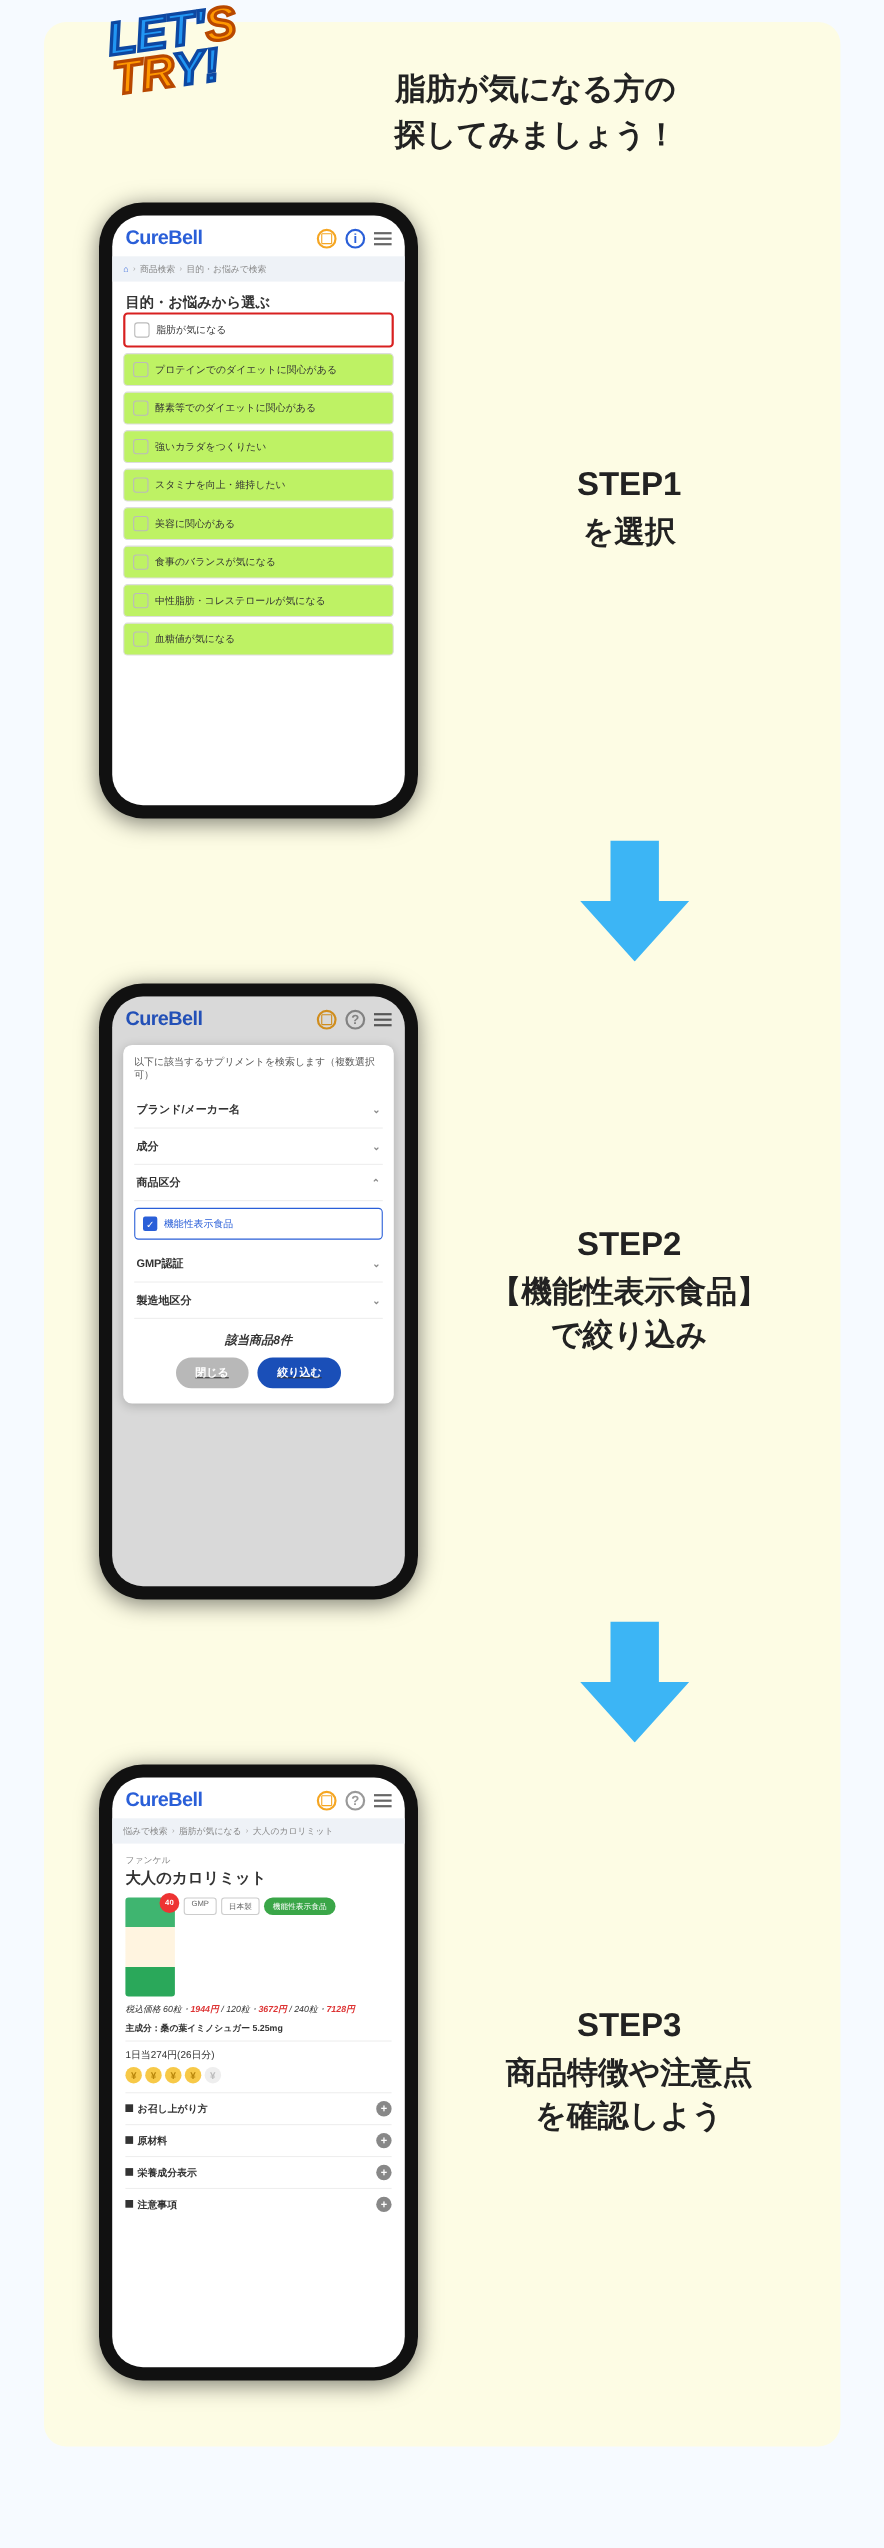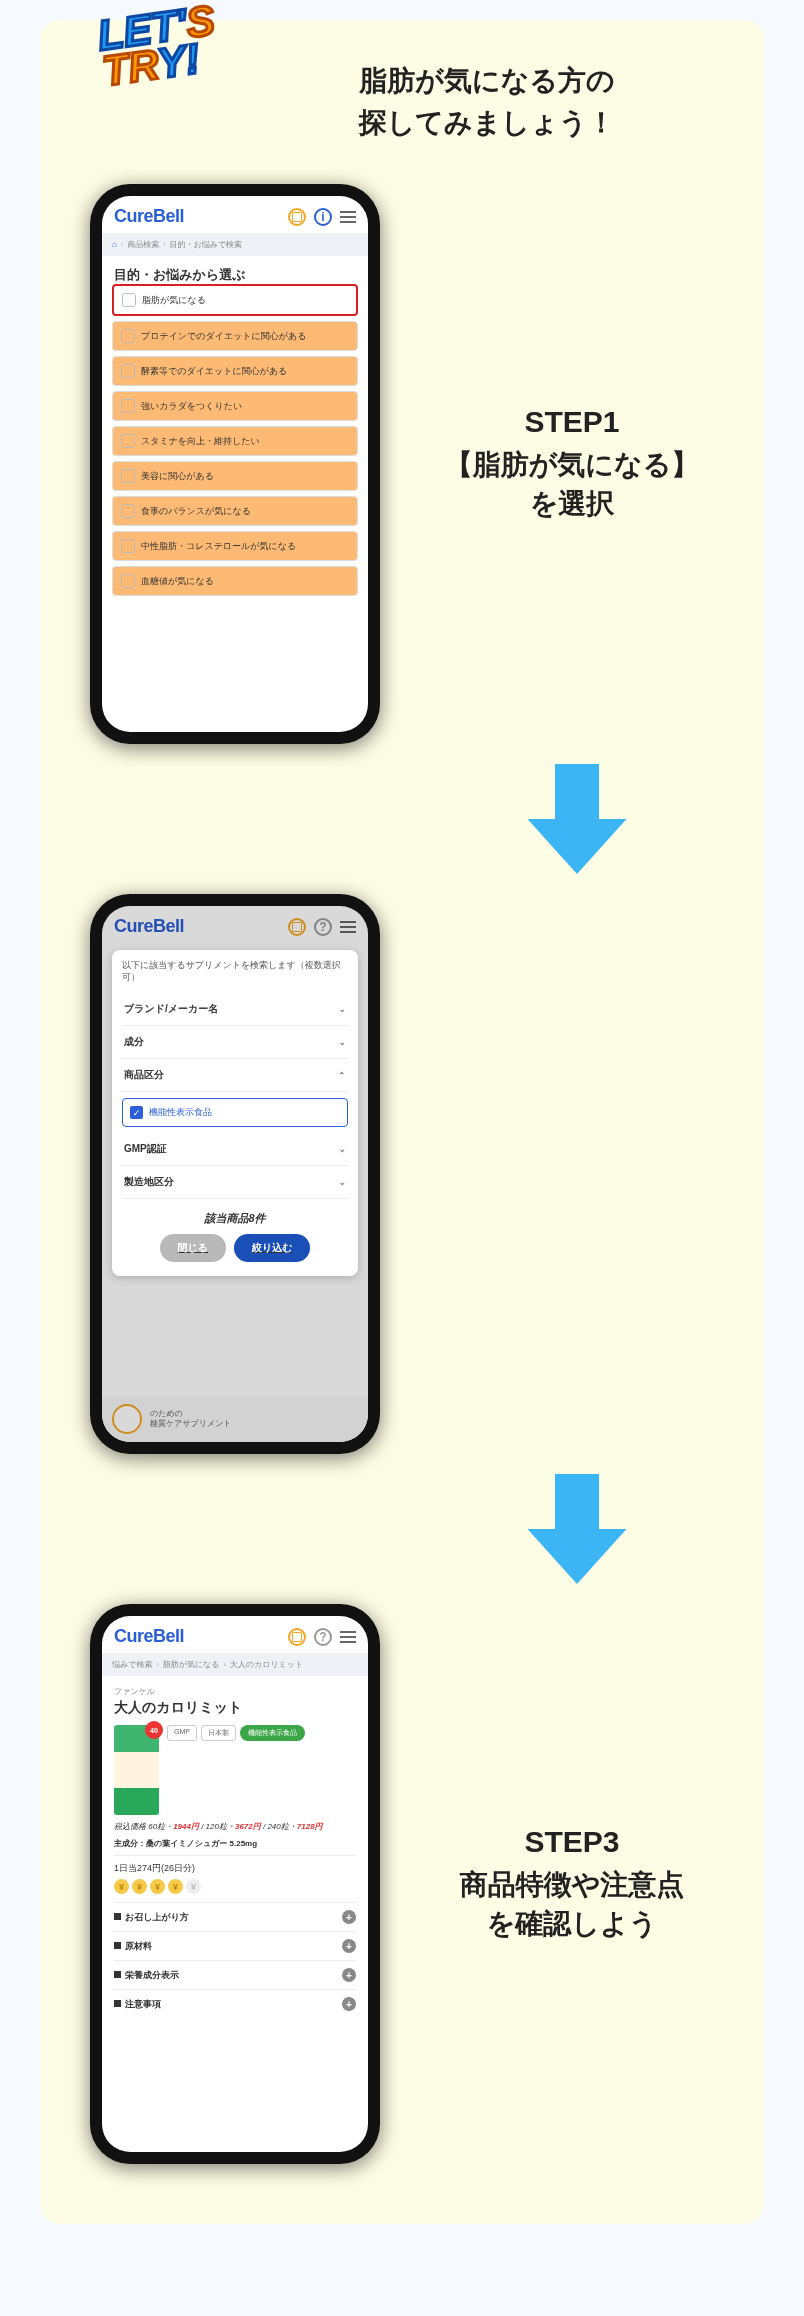--- a/index.html
+++ b/index.html
@@ -22,21 +22,21 @@
 .logo { color:#2a5fd8; font-weight:700; font-size:18px; letter-spacing:-.5px; }
 .hdr-ic { display:flex; gap:8px; align-items:center; }
 .circ { width:18px; height:18px; border-radius:50%; display:flex; align-items:center; justify-content:center; border:2px solid; }
 .c-orange{border-color:#f5a623;} .c-blue{border-color:#2a5fd8;color:#2a5fd8;font-weight:bold;font-size:12px;} .c-grey{border-color:#999;color:#999;font-weight:bold;font-size:12px;}
 .book-ic{width:10px;height:10px;border:1.5px solid #f5a623;border-radius:1px;}
 .ham{width:16px;height:12px;border-top:2px solid #666;border-bottom:2px solid #666;position:relative;} .ham::before{content:'';position:absolute;top:3px;left:0;right:0;height:2px;background:#666;}
 .crumb{background:#eef2f7;padding:6px 10px;font-size:8px;color:#888;display:flex;align-items:center;gap:4px;}
 .crumb .home{color:#2a5fd8;} .crumb .sep{color:#aaa;font-size:7px;}
 .sec-h{font-weight:700;font-size:13px;padding:10px 12px 0;}
 .opts{padding:0 10px;}
-.opt{border:1px solid #ddd;border-radius:4px;padding:7px 8px;margin-bottom:5px;display:flex;align-items:center;gap:6px;font-size:9px;background:#fdba74;}
+.opt{border:1px solid #ddd;border-radius:4px;padding:7px 8px;margin-bottom:5px;display:flex;align-items:center;gap:6px;font-size:9px;background:#bef264;}
 .opt.hl{border:2px solid #d82020;background:#fff;}
 .opt .ic{width:14px;height:14px;border:1px solid #bbb;border-radius:3px;flex-shrink:0;}
 
 .overlay{position:absolute;inset:0;background:rgba(0,0,0,.15);}
 .sheet{position:absolute;top:44px;left:10px;right:10px;background:#fff;border-radius:8px;box-shadow:0 2px 10px rgba(0,0,0,.2);padding:10px;}
 .sheet-h{font-size:9px;color:#555;margin-bottom:10px;line-height:1.3;}
 .filt{display:flex;justify-content:space-between;align-items:center;padding:9px 2px;border-bottom:1px solid #eee;font-size:10px;font-weight:600;}
 .filt.open .chev{transform:rotate(180deg);}
 .chev{font-size:9px;color:#888;}
 .chk-row{border:1px solid #2a5fd8;border-radius:4px;padding:7px;margin:6px 0;display:flex;align-items:center;gap:6px;font-size:9px;color:#2a5fd8;}
@@ -140,21 +140,20 @@
           <div class="opt">
               <span class="ic"></span>
               <span>血糖値が気になる</span>
             </div>
         </div>
       </div>
     </div>
     <div class="step-txt">
       <div class="step-title">STEP1</div>
       <div class="step-desc">
-        <div>【脂肪が気になる】</div>
           <div>を選択</div>
       </div>
     </div>
   </div>
 
   <div class="arrow-wrap">
       <div class="arrow">
     <svg viewBox="0 0 100 100">
           <path d="M30 0 H70 V50 H95 L50 100 L5 50 H30 Z"></path>
         </svg>
@@ -167,27 +166,20 @@
         <div class="hdr">
           <div class="logo">CureBell</div>
           <div class="hdr-ic">
             <span class="circ c-orange">
                 <span class="book-ic"></span>
               </span>
             <span class="circ c-grey">?</span>
             <span class="ham"></span>
           </div>
         </div>
-        <div class="bg-hint">
-          <div class="thumb"></div>
-          <div class="txt">
-              <div>のための</div>
-              <div>糖質ケアサプリメント</div>
-            </div>
-        </div>
         <div class="overlay"></div>
         <div class="sheet">
           <div class="sheet-h">以下に該当するサプリメントを検索します（複数選択可）</div>
           <div class="filt">
               <span>ブランド/メーカー名</span>
               <span class="chev">⌄</span>
             </div>
           <div class="filt">
               <span>成分</span>
               <span class="chev">⌄</span>
@@ -207,20 +199,27 @@
           <div class="filt">
               <span>製造地区分</span>
               <span class="chev">⌄</span>
             </div>
           <div class="cnt">該当商品8件</div>
           <div class="btns">
             <button class="btn btn-g">閉じる</button>
             <button class="btn btn-b">絞り込む</button>
           </div>
         </div>
+      </div>
+    </div>
+    <div class="step-txt">
+      <div class="step-title">STEP2</div>
+      <div class="step-desc">
+        <div>【機能性表示食品】</div>
+          <div>で絞り込み</div>
       </div>
     </div>
   </div>
 
   <div class="arrow-wrap">
       <div class="arrow">
     <svg viewBox="0 0 100 100">
           <path d="M30 0 H70 V50 H95 L50 100 L5 50 H30 Z"></path>
         </svg>
   </div>

